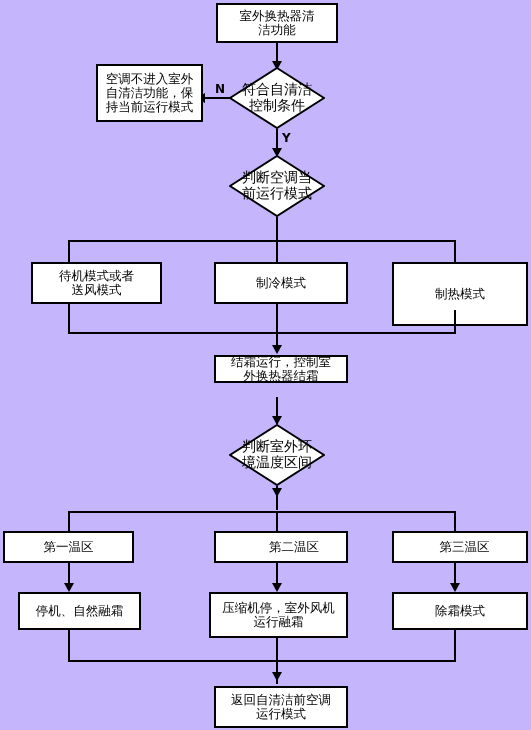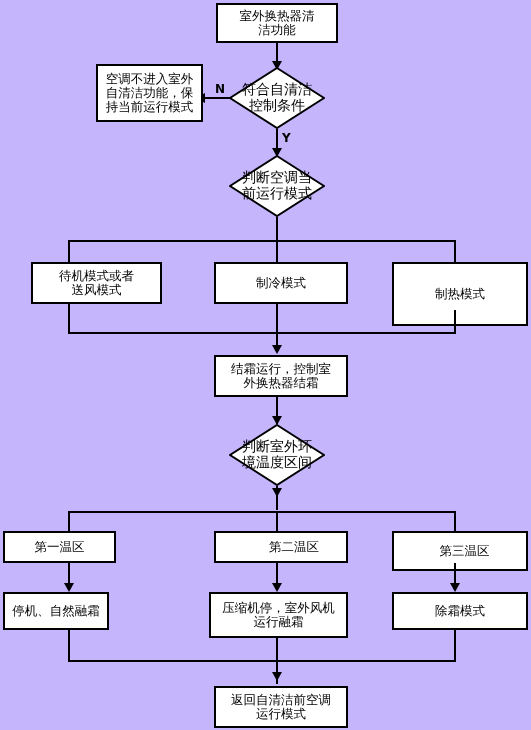--- a/index.html
+++ b/index.html
@@ -158,21 +158,21 @@
   <div class="node box" style="left:392px; top:262px; width:136px; height:64px;">
     <span class="txt">制热模式</span>
   </div>
 
   <div class="ln v" style="left:68px; top:304px; height:28px;"></div>
   <div class="ln v" style="left:454px; top:310px; height:22px;"></div>
   <div class="ln h" style="left:68px; top:332px; width:388px;"></div>
   <div class="ln v" style="left:276px; top:304px; height:48px;"></div>
   <div class="arrow" style="left:272px; top:345px;"></div>
 
-  <div class="node box" style="left:214px; top:355px; width:134px; height:42px;">
+  <div class="node box" style="left:214px; top:355px; width:134px; height:28px;">
     <span class="txt">结霜运行，控制室
 外换热器结霜</span>
   </div>
 
   <div class="ln v" style="left:276px; top:397px; height:27px;"></div>
   <div class="arrow" style="left:272px; top:416px;"></div>
 
   <div class="diamond-wrap" style="left:229px; top:424px; width:96px; height:62px;">
     <svg width="96" height="62" viewBox="0 0 96 62">
       <polygon points="48,1 95,31 48,61 1,31" fill="#ffffff" stroke="#000000" stroke-width="2"></polygon>
@@ -182,42 +182,42 @@
   </div>
 
   <div class="ln v" style="left:276px; top:486px; height:24px;"></div>
   <div class="arrow" style="left:272px; top:488px;"></div>
 
   <div class="ln h" style="left:68px; top:511px; width:388px;"></div>
   <div class="ln v" style="left:68px; top:511px; height:22px;"></div>
   <div class="ln v" style="left:454px; top:511px; height:22px;"></div>
   <div class="ln v" style="left:276px; top:511px; height:22px;"></div>
 
-  <div class="node box" style="left:3px; top:531px; width:113px; height:32px;">
+  <div class="node box" style="left:3px; top:531px; width:131px; height:32px;">
     <span class="txt">第一温区</span>
   </div>
 
   <div class="node box" style="left:214px; top:531px; width:134px; height:32px;padding-left:28px;">
     <span class="txt">第二温区</span>
   </div>
 
-  <div class="node box" style="left:392px; top:531px; width:136px; height:40px;padding-left:11px;">
+  <div class="node box" style="left:392px; top:531px; width:136px; height:32px;padding-left:11px;">
     <span class="txt">第三温区</span>
   </div>
 
   <div class="ln v" style="left:68px; top:563px; height:26px;"></div>
   <div class="arrow" style="left:64px; top:583px;"></div>
 
   <div class="ln v" style="left:276px; top:563px; height:26px;"></div>
   <div class="arrow" style="left:272px; top:583px;"></div>
 
   <div class="ln v" style="left:454px; top:563px; height:26px;"></div>
   <div class="arrow" style="left:450px; top:583px;"></div>
 
-  <div class="node box" style="left:3px; top:592px; width:106px; height:38px;">
+  <div class="node box" style="left:18px; top:592px; width:123px; height:38px;">
     <span class="txt">停机、自然融霜</span>
   </div>
 
   <div class="node box" style="left:209px; top:592px; width:139px; height:46px;">
     <span class="txt">压缩机停，室外风机
 运行融霜</span>
   </div>
 
   <div class="node box" style="left:392px; top:592px; width:136px; height:38px;">
     <span class="txt">除霜模式</span>

